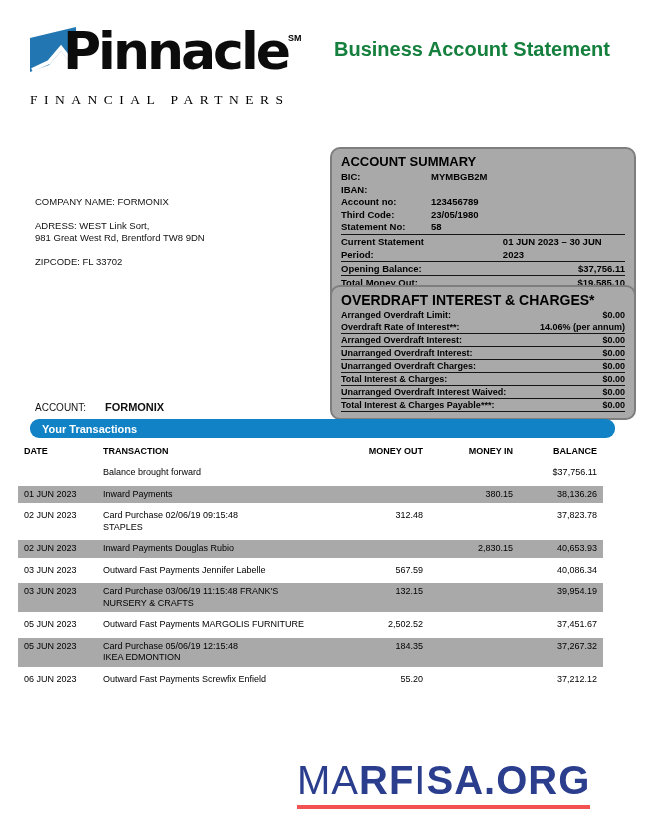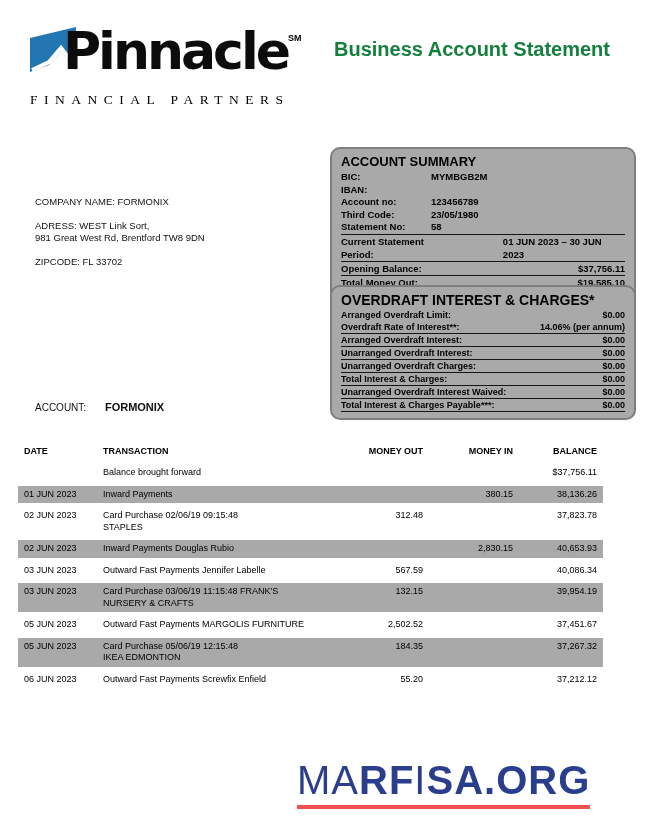--- a/index.html
+++ b/index.html
@@ -181,20 +181,23 @@
           <span>$0.00</span>
         </div>
     </div>
   </div>
 
   <div class="account-line">
     <span>ACCOUNT:</span>
     <span class="acct-name">FORMONIX</span>
   </div>
 
+  <div class="tx-bar">
+    <span>Your Transactions</span>
+  </div>
 
   <div class="tx-table">
     <div class="tx-grid tx-head">
       <div class="c c1">DATE</div>
       <div class="c c2">TRANSACTION</div>
       <div class="c c3">MONEY OUT</div>
       <div class="c c4">MONEY IN</div>
       <div class="c c5">BALANCE</div>
     </div>
     <div class="tx-grid tx-row">

